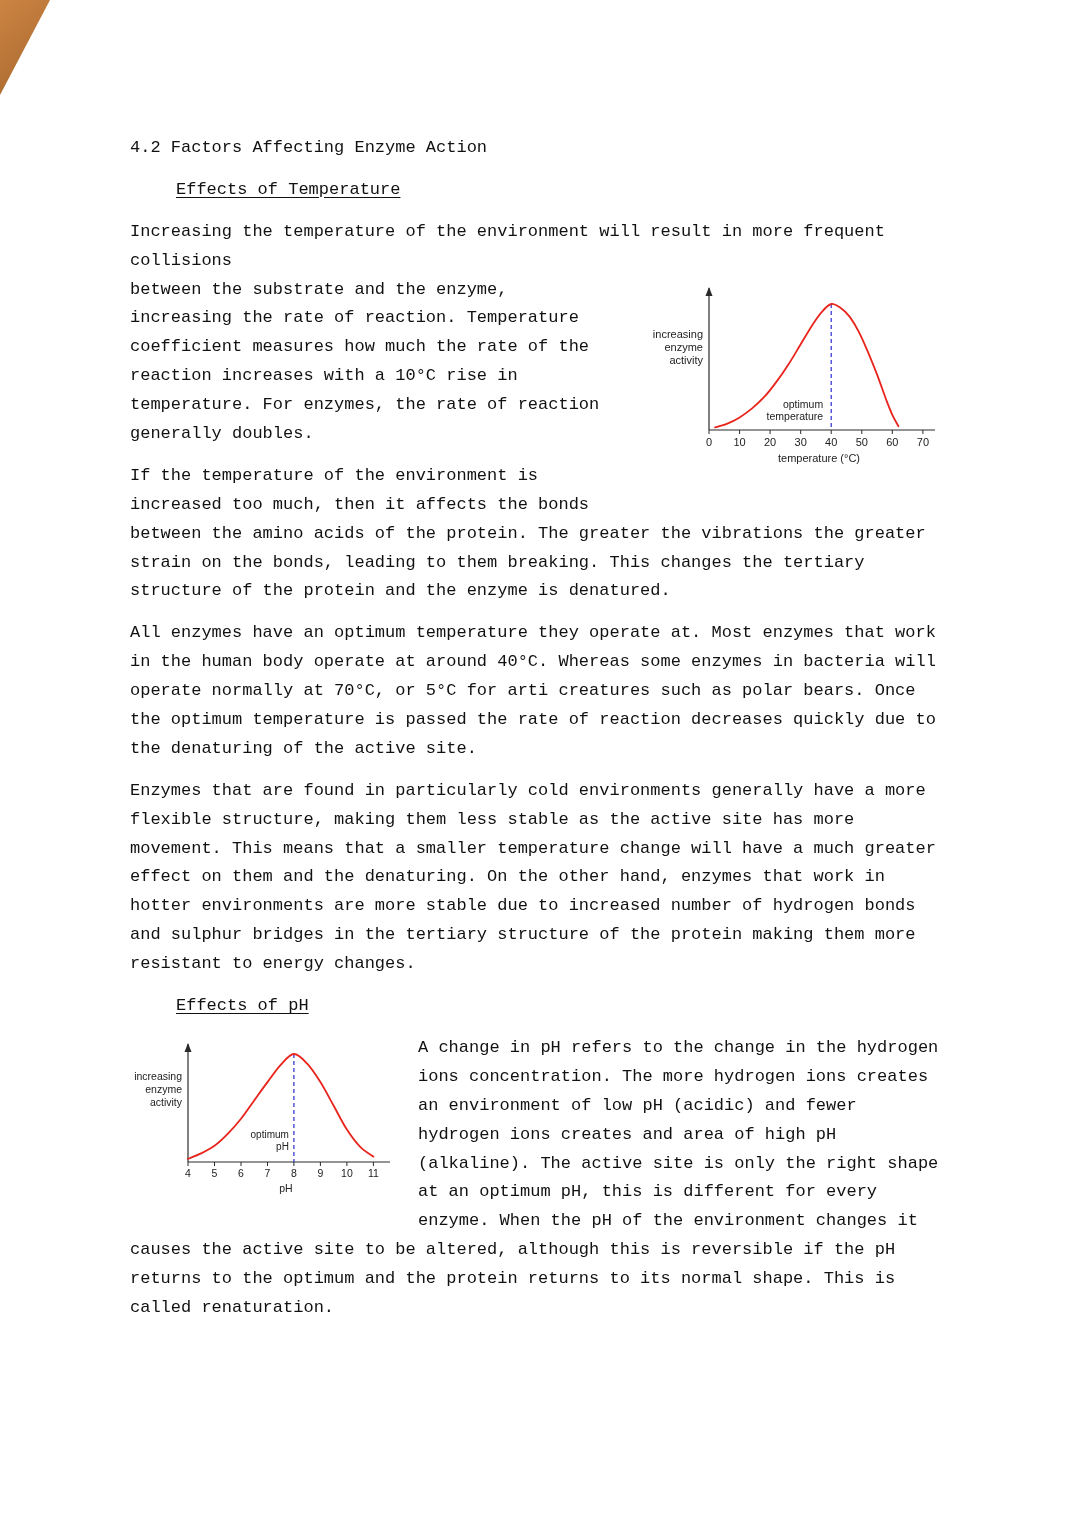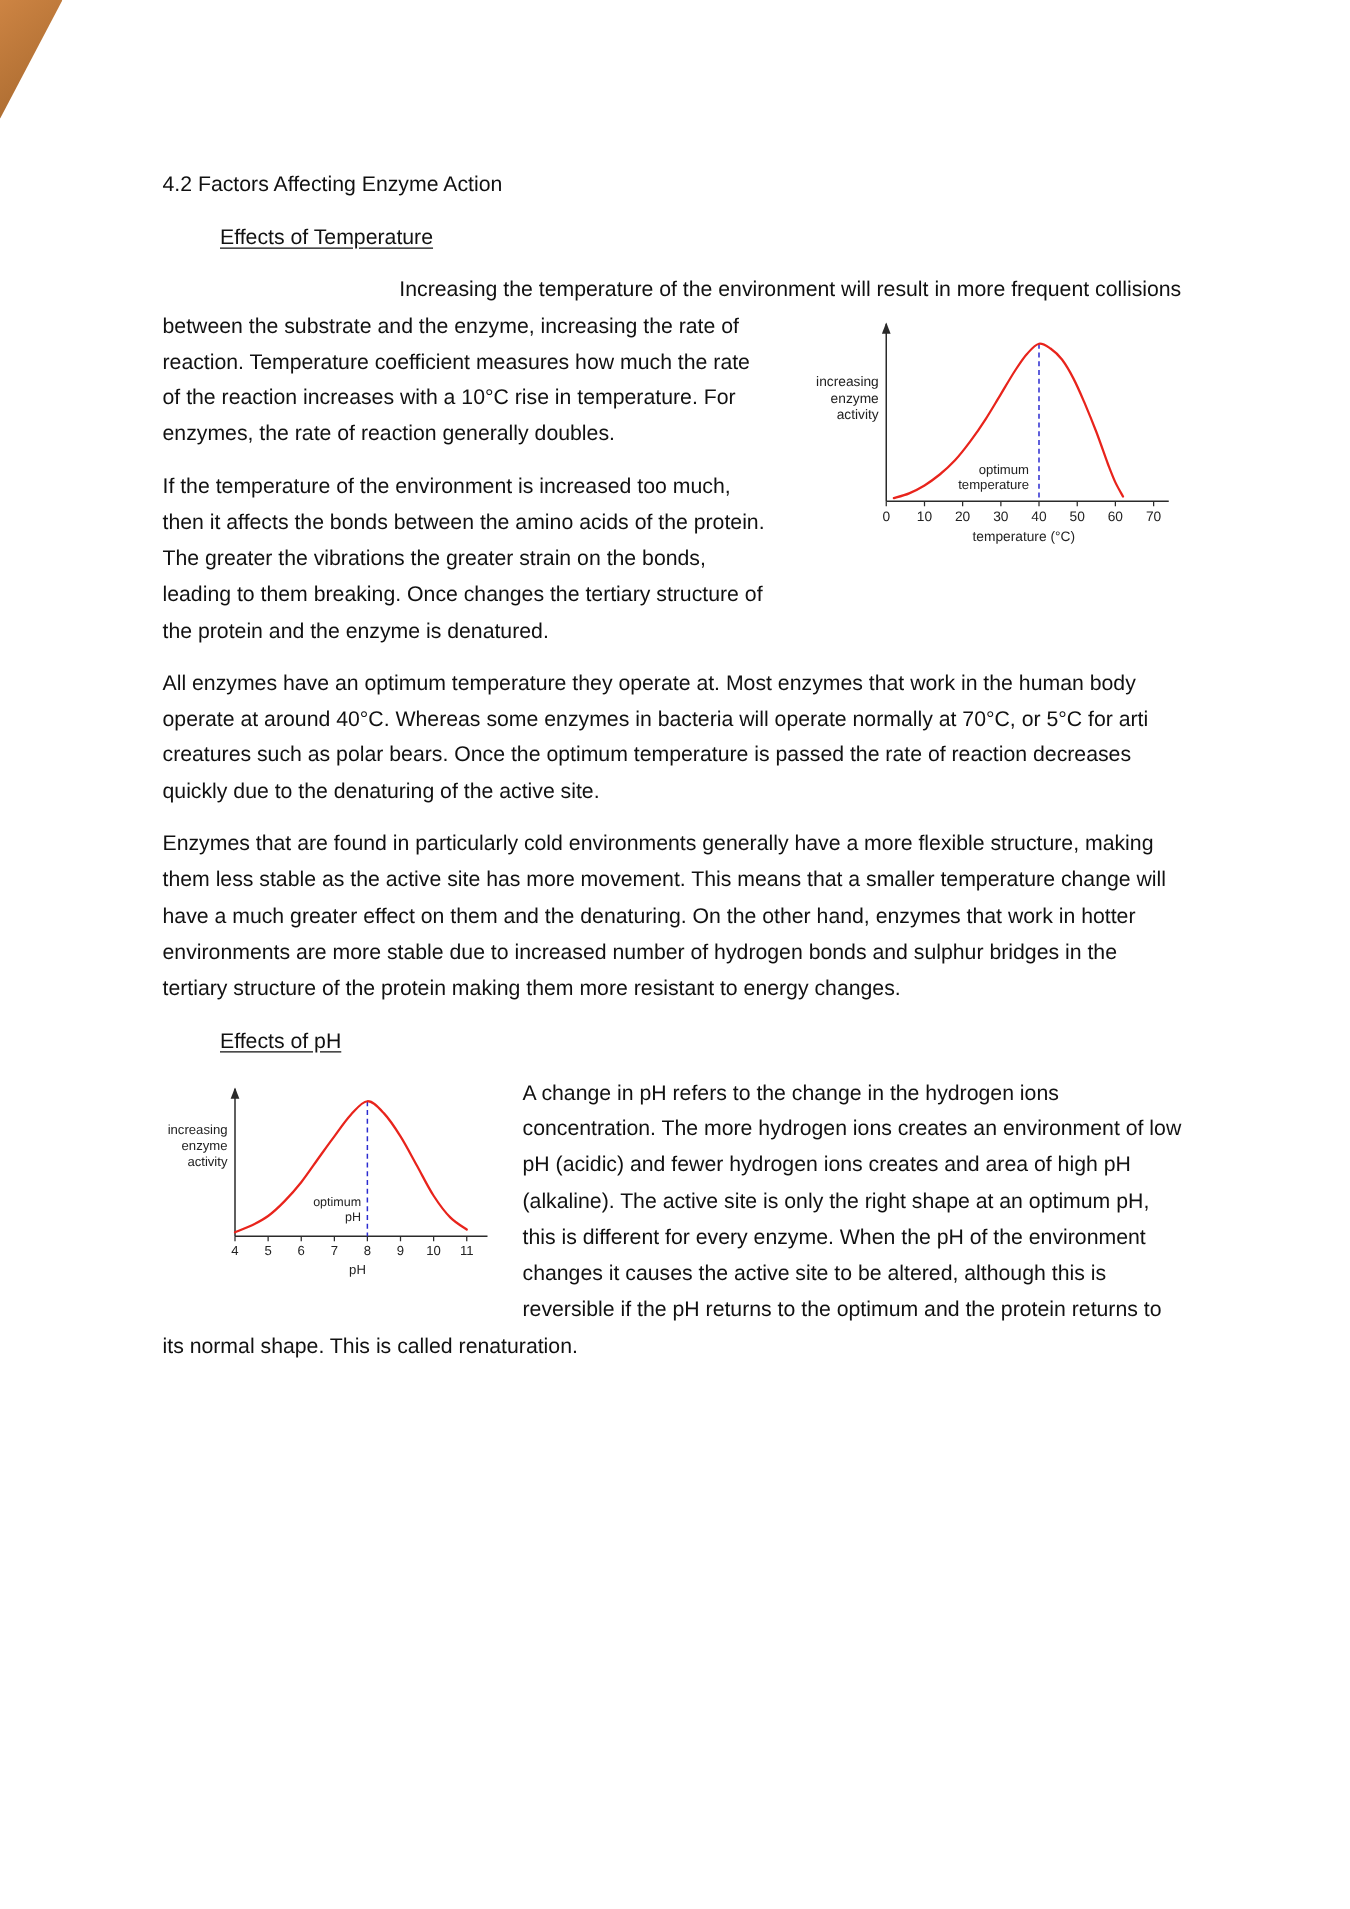--- a/index.html
+++ b/index.html
@@ -15,22 +15,22 @@
     color: #111;
     background: #ffffff;
   }
   .desk-corner {
     position: absolute;
     left: 0; top: 0;
     width: 50px; height: 95px;
     background: linear-gradient(140deg, #cd8443 0%, #b06f33 70%, #9c6029 100%);
     clip-path: polygon(0 0, 100% 0, 0 100%);
   }
-  p { margin: 0 0 13px 0; }
-  p.no-gap { margin-bottom: 0; text-align: right; }
+  p { margin: 0 0 13px 0; font-family: Liberation Mono, monospace; }
+  p.no-gap { margin-bottom: 0; }
   .title { margin-bottom: 13px; }
   .heading { text-decoration: underline; text-underline-offset: 3px; margin-bottom: 13px; margin-left: 46px; }
   figure { margin: 0; }
   .chart { display: block; }
   .chart-right { float: right; margin: 4px 0 6px 18px; }
   .chart-left  { float: left;  margin: 2px 22px 0 0; }
   .chart svg text { font-family: "Liberation Sans", sans-serif; fill: #222; }
   .clear { clear: both; }
 </style>
 </head>
@@ -69,21 +69,21 @@
         <text x="70" y="58" text-anchor="end" font-size="11">increasing</text>
         <text x="70" y="71" text-anchor="end" font-size="11">enzyme</text>
         <text x="70" y="84" text-anchor="end" font-size="11">activity</text>
         <line x1="198.2" y1="24.0" x2="198.2" y2="150" stroke="#2b2bd0" stroke-width="1.2" stroke-dasharray="4,3"></line>
         <text x="190.2" y="128" text-anchor="end" font-size="10.5">optimum</text>
         <text x="190.2" y="140" text-anchor="end" font-size="10.5">temperature</text>
         <path d="M82.1,147.5C84.1,146.9,90.3,145.4,94.3,143.7C98.4,142.0,102.5,139.9,106.6,137.4C110.6,134.9,114.7,131.9,118.8,128.6C122.9,125.2,126.9,121.6,131.0,117.2C135.1,112.8,139.1,107.6,143.2,102.1C147.3,96.7,151.4,90.8,155.4,84.5C159.5,78.2,163.6,71.0,167.7,64.3C171.7,57.6,176.3,49.6,179.9,44.2C183.5,38.7,186.0,34.9,189.1,31.6C192.1,28.2,195.2,24.6,198.2,24.0C201.3,23.4,204.3,25.7,207.4,27.8C210.4,29.9,213.5,32.6,216.6,36.6C219.6,40.6,222.7,45.8,225.7,51.7C228.8,57.6,231.8,64.7,234.9,71.9C237.9,79.0,241.0,86.6,244.1,94.6C247.1,102.5,250.7,113.0,253.2,119.8C255.8,126.5,257.3,130.5,259.3,134.9C261.4,139.3,264.4,144.3,265.4,146.2" fill="none" stroke="#e8241c" stroke-width="1.8" stroke-linecap="round"></path>
       </svg></figure>
 
   <p>between the substrate and the enzyme, increasing the rate of reaction. Temperature coefficient measures how much the rate of the reaction increases with a 10°C rise in temperature. For enzymes, the rate of reaction generally doubles.</p>
-  <p>If the temperature of the environment is increased too much, then it affects the bonds between the amino acids of the protein. The greater the vibrations the greater strain on the bonds, leading to them breaking. Once changes the tertiary structure of the protein and the enzyme is denatured.</p>
+  <p>If the temperature of the environment is increased too much, then it affects the bonds between the amino acids of the protein. The greater the vibrations the greater strain on the bonds, leading to them breaking. This changes the tertiary structure of the protein and the enzyme is denatured.</p>
   <p>All enzymes have an optimum temperature they operate at. Most enzymes that work in the human body operate at around 40°C. Whereas some enzymes in bacteria will operate normally at 70°C, or 5°C for arti creatures such as polar bears. Once the optimum temperature is passed the rate of reaction decreases quickly due to the denaturing of the active site.</p>
   <p>Enzymes that are found in particularly cold environments generally have a more flexible structure, making them less stable as the active site has more movement. This means that a smaller temperature change will have a much greater effect on them and the denaturing. On the other hand, enzymes that work in hotter environments are more stable due to increased number of hydrogen bonds and sulphur bridges in the tertiary structure of the protein making them more resistant to energy changes.</p>
 
   <p class="heading">Effects of pH</p>
 
   <figure class="chart chart-left"><svg width="266" height="170" viewBox="0 0 266 170">
         <line x1="58" y1="8" x2="58" y2="126" stroke="#2a2a2a" stroke-width="1.2"></line>
         <polygon points="54.5,16 61.5,16 58,7" fill="#2a2a2a"></polygon>
         <line x1="58" y1="126" x2="260" y2="126" stroke="#2a2a2a" stroke-width="1.2"></line>
         <line x1="58.0" y1="126" x2="58.0" y2="130" stroke="#2a2a2a" stroke-width="1"></line>

